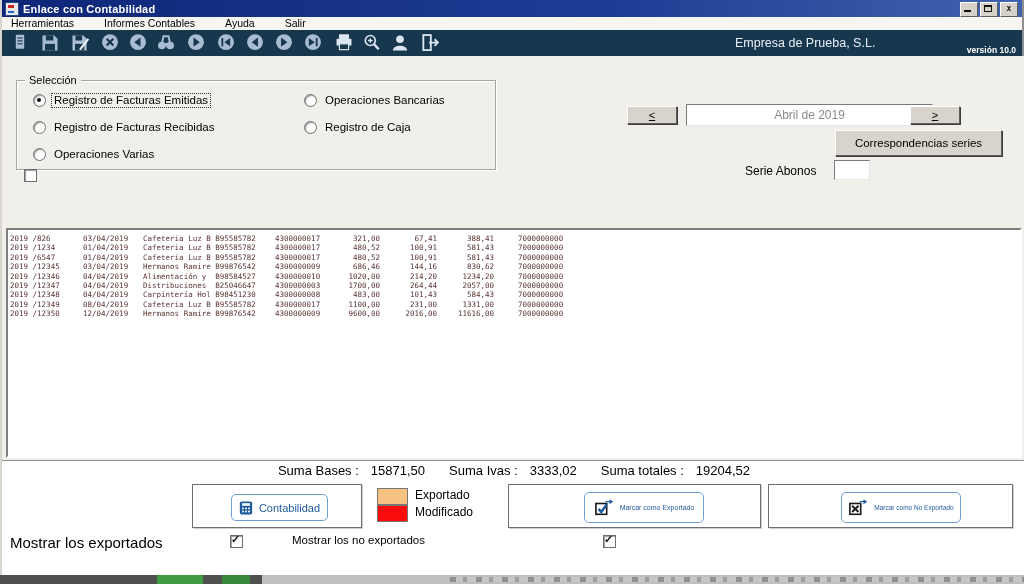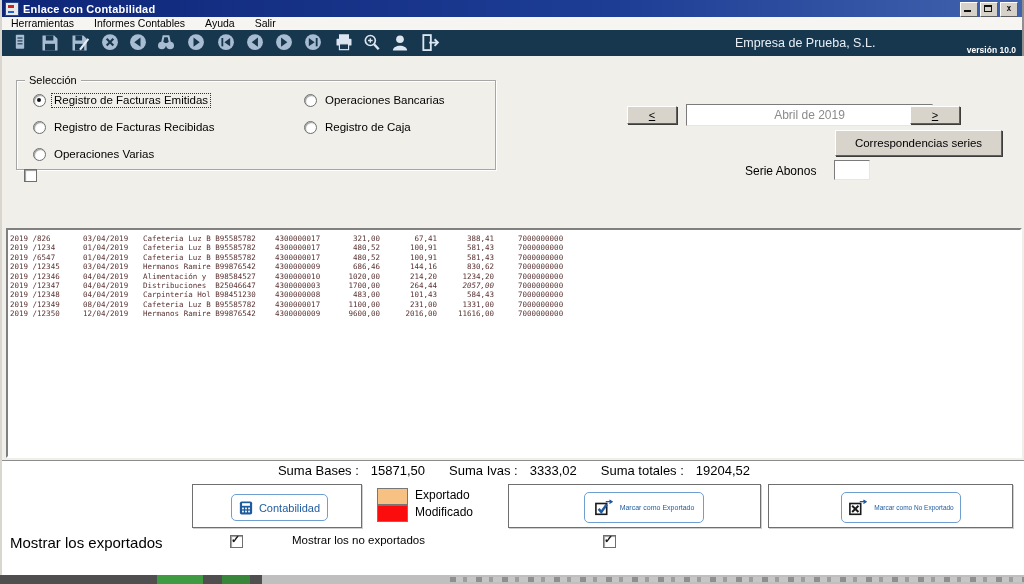--- a/index.html
+++ b/index.html
@@ -17,21 +17,21 @@
   .app-icon::before{content:"";position:absolute;left:2px;bottom:2px;width:6px;height:2px;background:#26c;}
   .title-text{color:#fff;font-size:11px;font-weight:bold;letter-spacing:.2px;}
   .tb-btns{position:absolute;right:4px;top:2px;display:flex;gap:2px;}
   .tb-btn{width:16px;height:13px;background:#d6d2ca;border:1px solid;border-color:#fff #5c5c5c #5c5c5c #fff;
           font-size:8px;line-height:11px;text-align:center;color:#111;font-weight:bold;font-family:"DejaVu Sans Mono",monospace;}
   .tb-btn .glyph-min{display:block;margin-top:7px;margin-left:3px;width:7px;height:2px;background:#111;}
   .tb-btn .glyph-max{display:block;margin-top:2px;margin-left:3px;width:8px;height:7px;border:1px solid #111;border-top-width:2px;box-sizing:border-box;}
 
   
   .menubar{position:absolute;left:0;top:17px;width:100%;height:13px;background:#f6f5f2;
-           display:flex;align-items:center;gap:2px;font-size:10.5px;color:#000;}
+           display:flex;align-items:center;gap:12px;font-size:10.5px;color:#000;}
   .menu-item{padding:0 9px;line-height:13px;cursor:default;}
 
   
   .toolbar{position:absolute;left:0;top:30px;width:100%;height:26px;background:#17374f;}
   .tool-ic{position:absolute;top:3px;width:24px;height:20px;}
   .toolbar svg{width:24px;height:20px;display:block;}
   .company{position:absolute;left:733px;top:6px;color:#e9eff6;font-size:12.5px;}
   .version{position:absolute;right:6px;bottom:1px;color:#fff;font-size:8.5px;font-weight:bold;}
 
   
@@ -321,21 +321,21 @@
               <span class="inv-cell" style="left: 431px; width: 55px; text-align: right;">1234,20</span>
               <span class="inv-cell" style="left: 510px; width: 70px; text-align: left;">7000000000</span>
             </div>
             <div class="inv-row">
               <span class="inv-cell" style="left: 2px; width: 70px; text-align: left;">2019 /12347</span>
               <span class="inv-cell" style="left: 75px; width: 60px; text-align: left;">04/04/2019</span>
               <span class="inv-cell" style="left: 135px; width: 130px; text-align: left;">Distribuciones  B25046647</span>
               <span class="inv-cell" style="left: 267px; width: 46px; text-align: left;">4300000003</span>
               <span class="inv-cell" style="left: 312px; width: 60px; text-align: right;">1700,00</span>
               <span class="inv-cell" style="left: 374px; width: 55px; text-align: right;">264,44</span>
-              <span class="inv-cell" style="left: 431px; width: 55px; text-align: right; font-style: italic;">2057,00</span>
+              <span class="inv-cell" style="left: 431px; width: 55px; text-align: right;">2057,00</span>
               <span class="inv-cell" style="left: 510px; width: 70px; text-align: left;">7000000000</span>
             </div>
             <div class="inv-row">
               <span class="inv-cell" style="left: 2px; width: 70px; text-align: left;">2019 /12348</span>
               <span class="inv-cell" style="left: 75px; width: 60px; text-align: left;">04/04/2019</span>
               <span class="inv-cell" style="left: 135px; width: 130px; text-align: left;">Carpintería Hol B98451230</span>
               <span class="inv-cell" style="left: 267px; width: 46px; text-align: left;">4300000008</span>
               <span class="inv-cell" style="left: 312px; width: 60px; text-align: right;">483,00</span>
               <span class="inv-cell" style="left: 374px; width: 55px; text-align: right;">101,43</span>
               <span class="inv-cell" style="left: 431px; width: 55px; text-align: right;">584,43</span>

